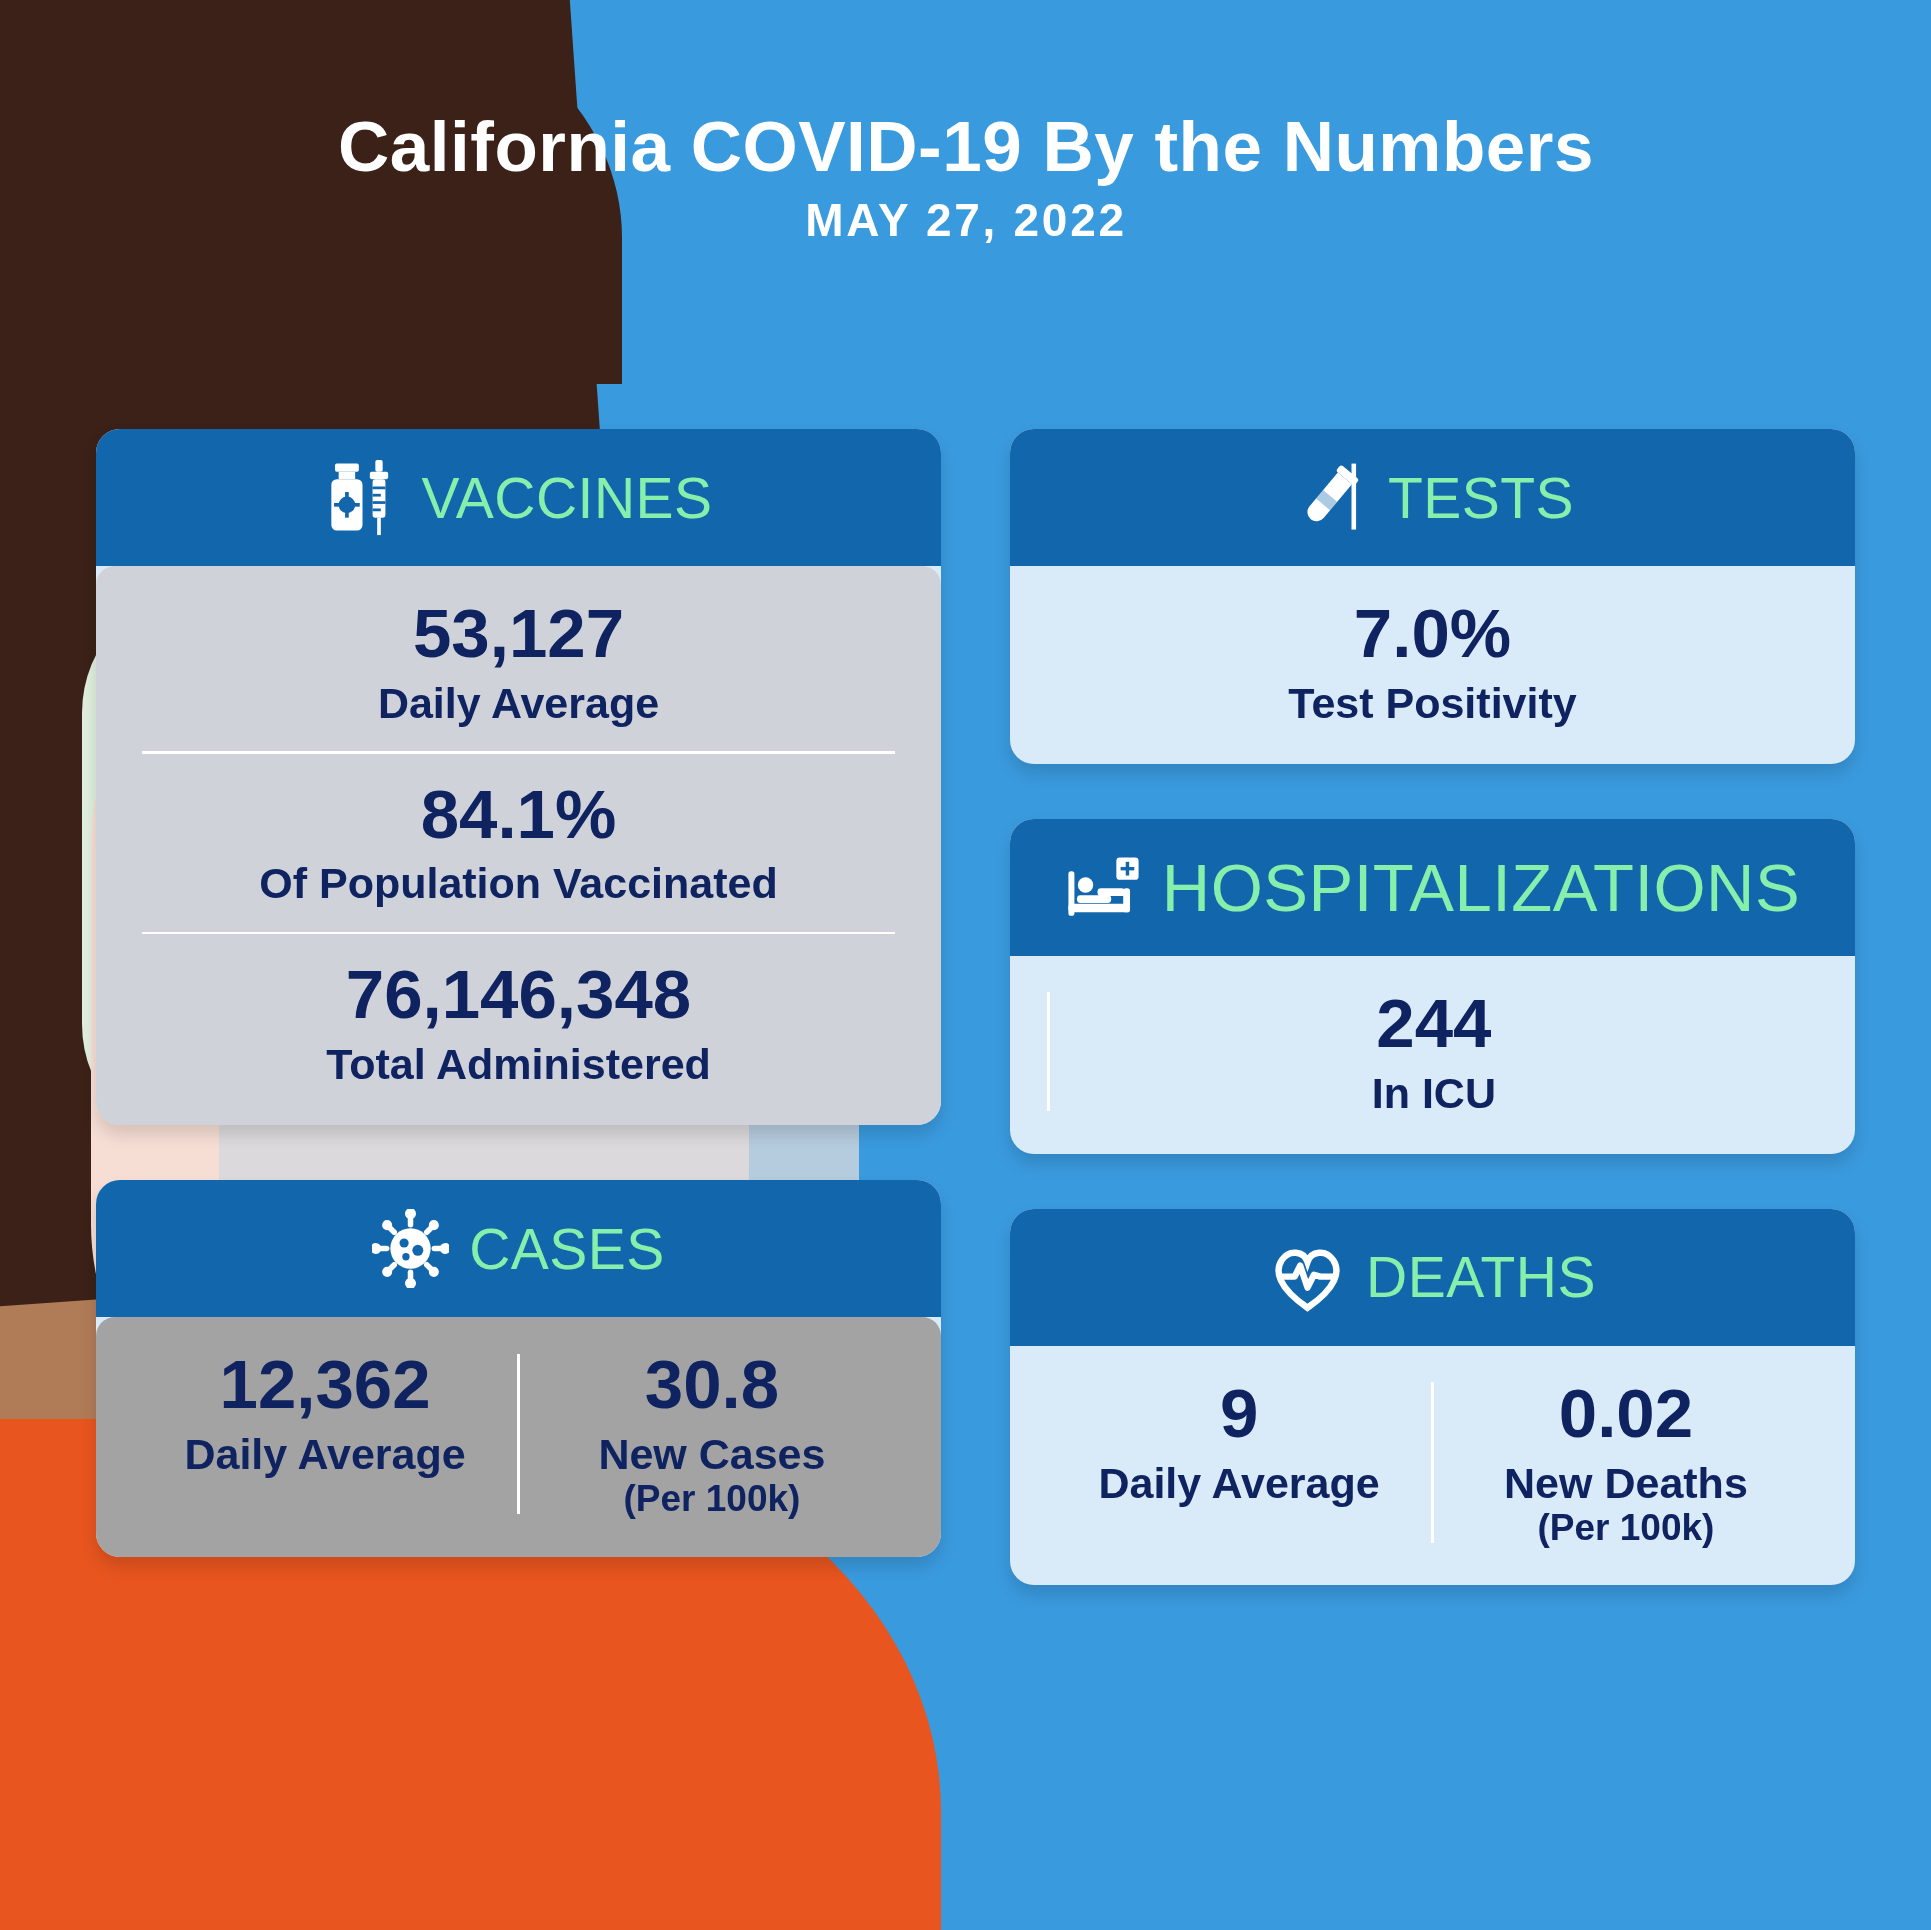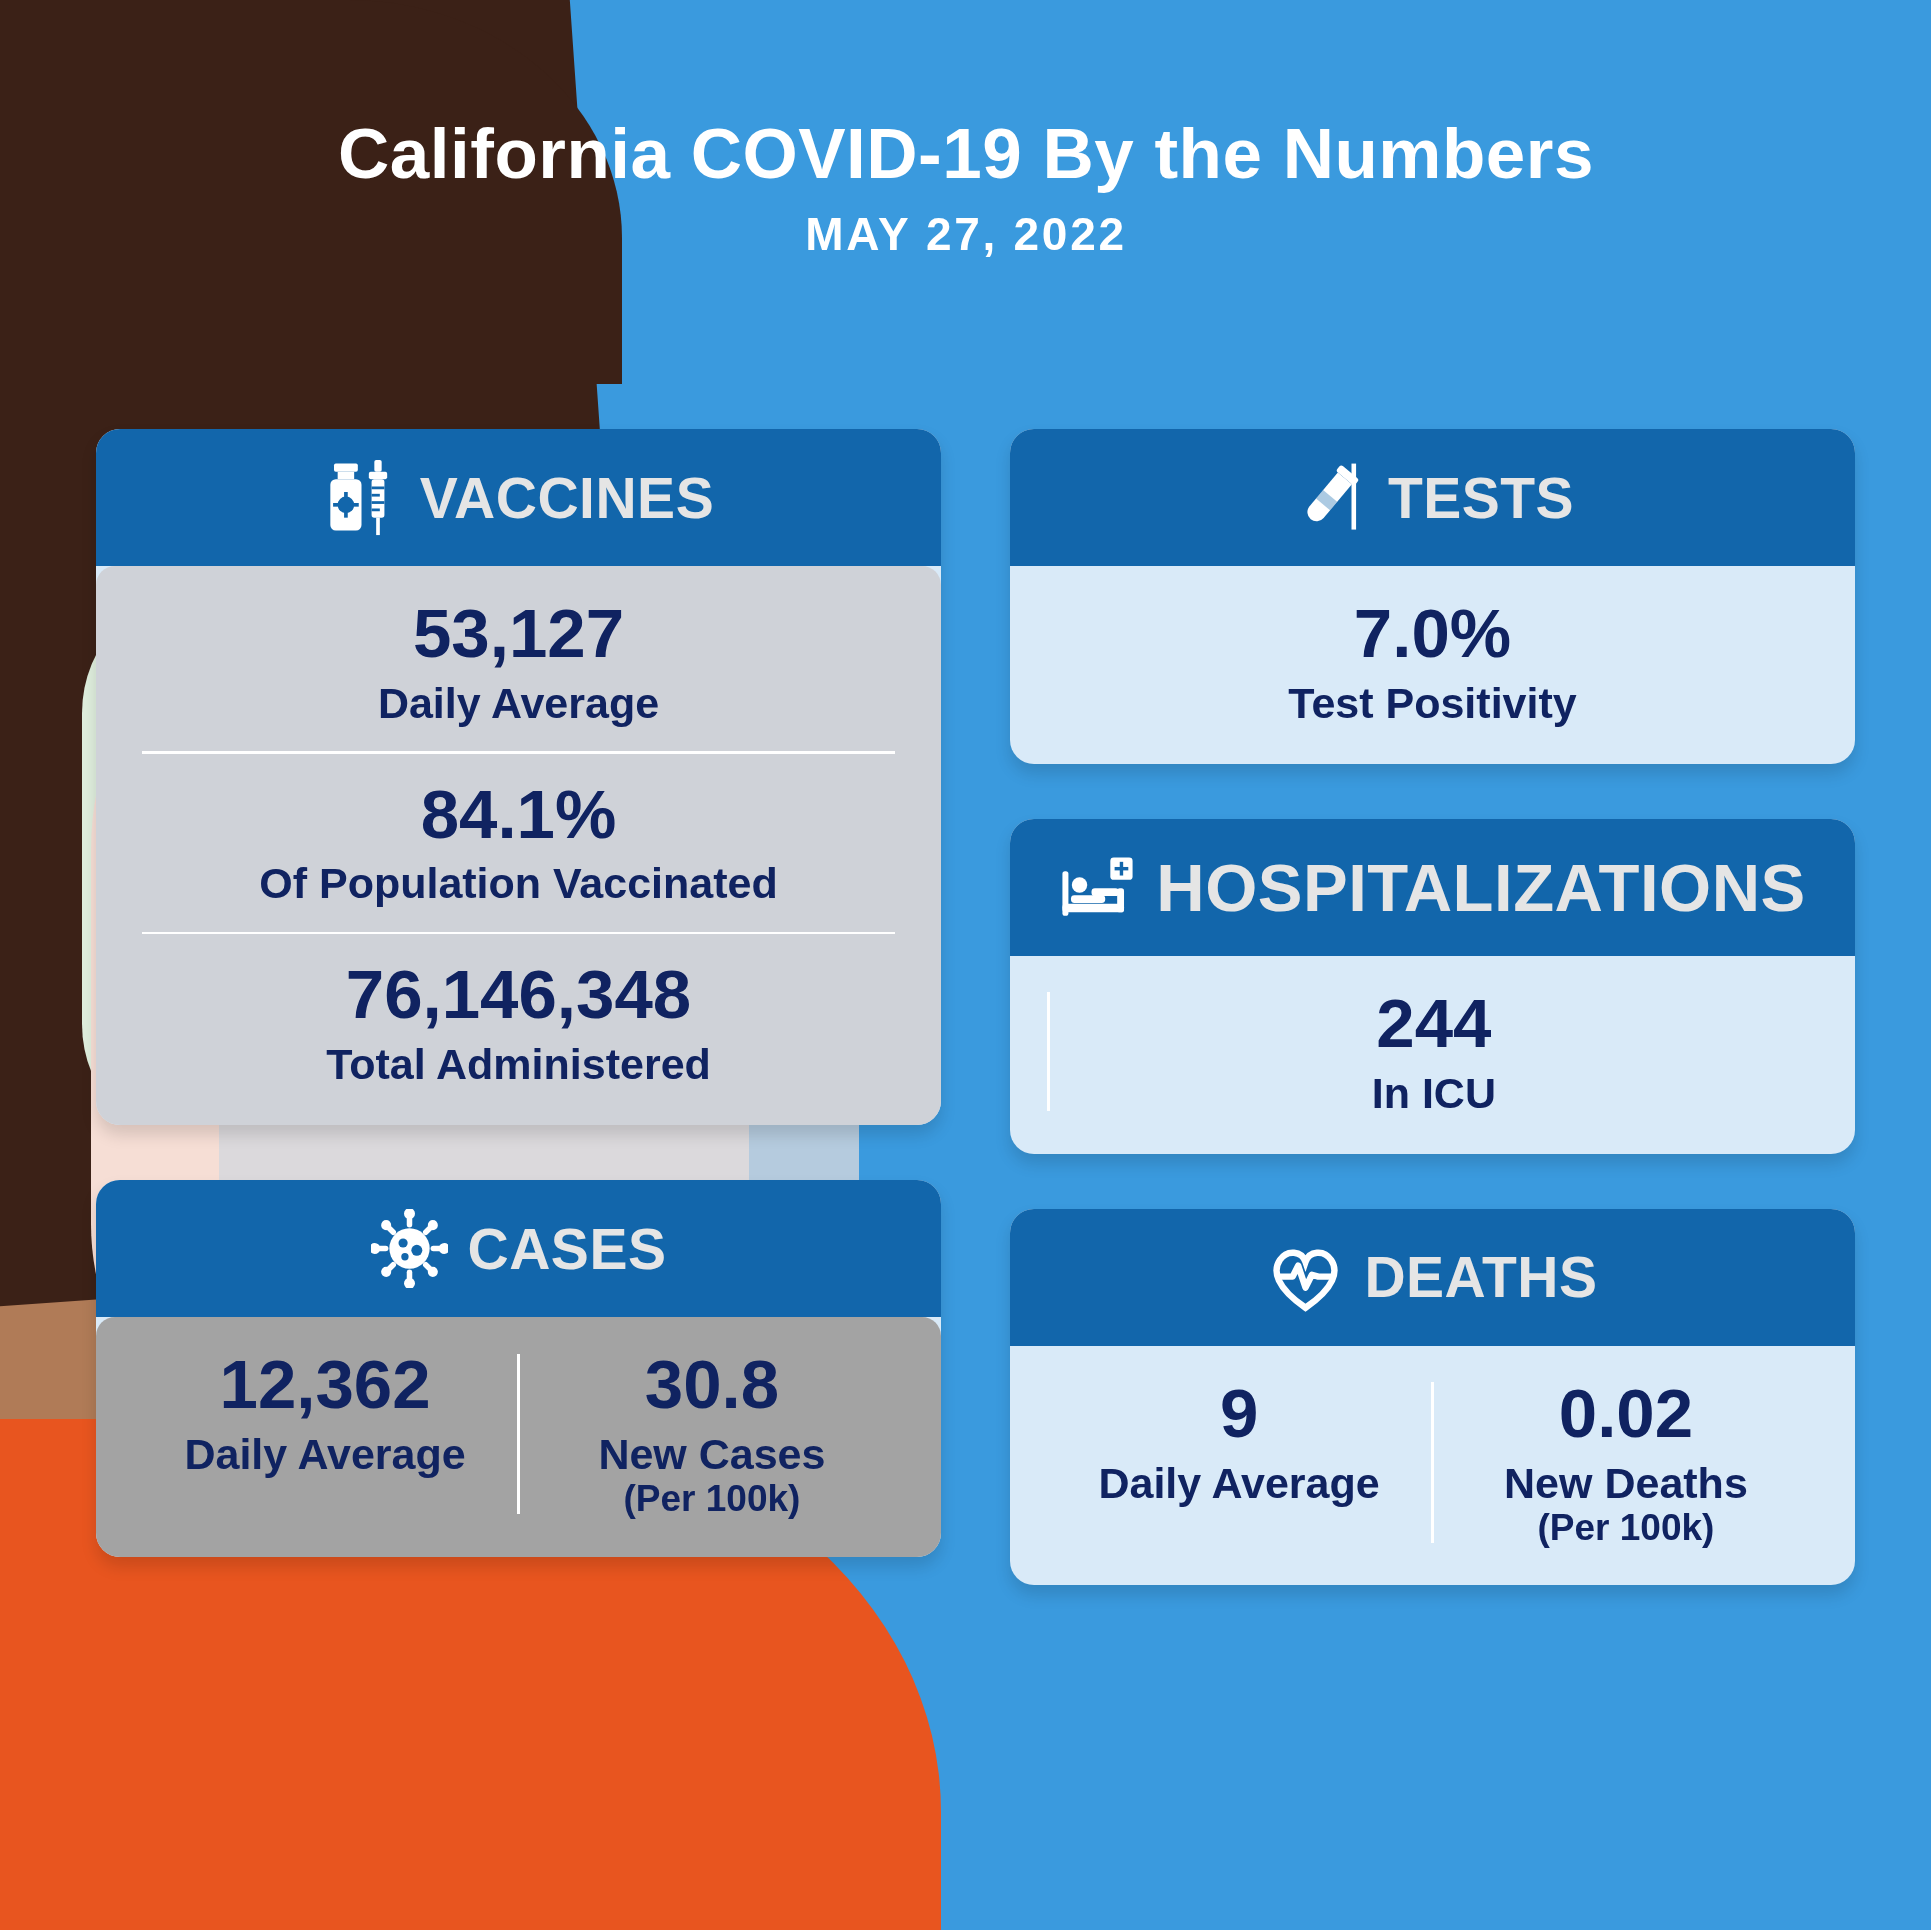--- a/index.html
+++ b/index.html
@@ -89,21 +89,21 @@
     text-align: center;
     padding-top: 102px;
     z-index: 5;
   }
   .title {
     color: #ffffff;
     font-size: 71px;
     font-weight: bold;
     letter-spacing: 0.5px;
     line-height: 1.05;
-    margin: 15px;
+    margin: 8px;
   }
   .subtitle {
     color: #ffffff;
     font-size: 46px;
     font-weight: bold;
     letter-spacing: 2.7px;
     margin: 8px 0 0 0;
   }
 
   
@@ -131,23 +131,23 @@
   .card-head {
     background: #1266ab;
     height: 137px;
     display: flex;
     align-items: center;
     justify-content: center;
     gap: 20px;
     padding: 0 12.8px;
   }
   .card-head .label {
-    color: #e5e5e5;
+    color: #86efac;
     font-size: 57px;
-    font-weight: bold;
+    font-weight: normal;
     letter-spacing: 0.5px;
     white-space: nowrap;
   }
   .card-head.small .label { font-size: 67px; }
   .icon-box {
     width: 77px;
     height: 79px;
     display: flex;
     align-items: center;
     justify-content: center;

